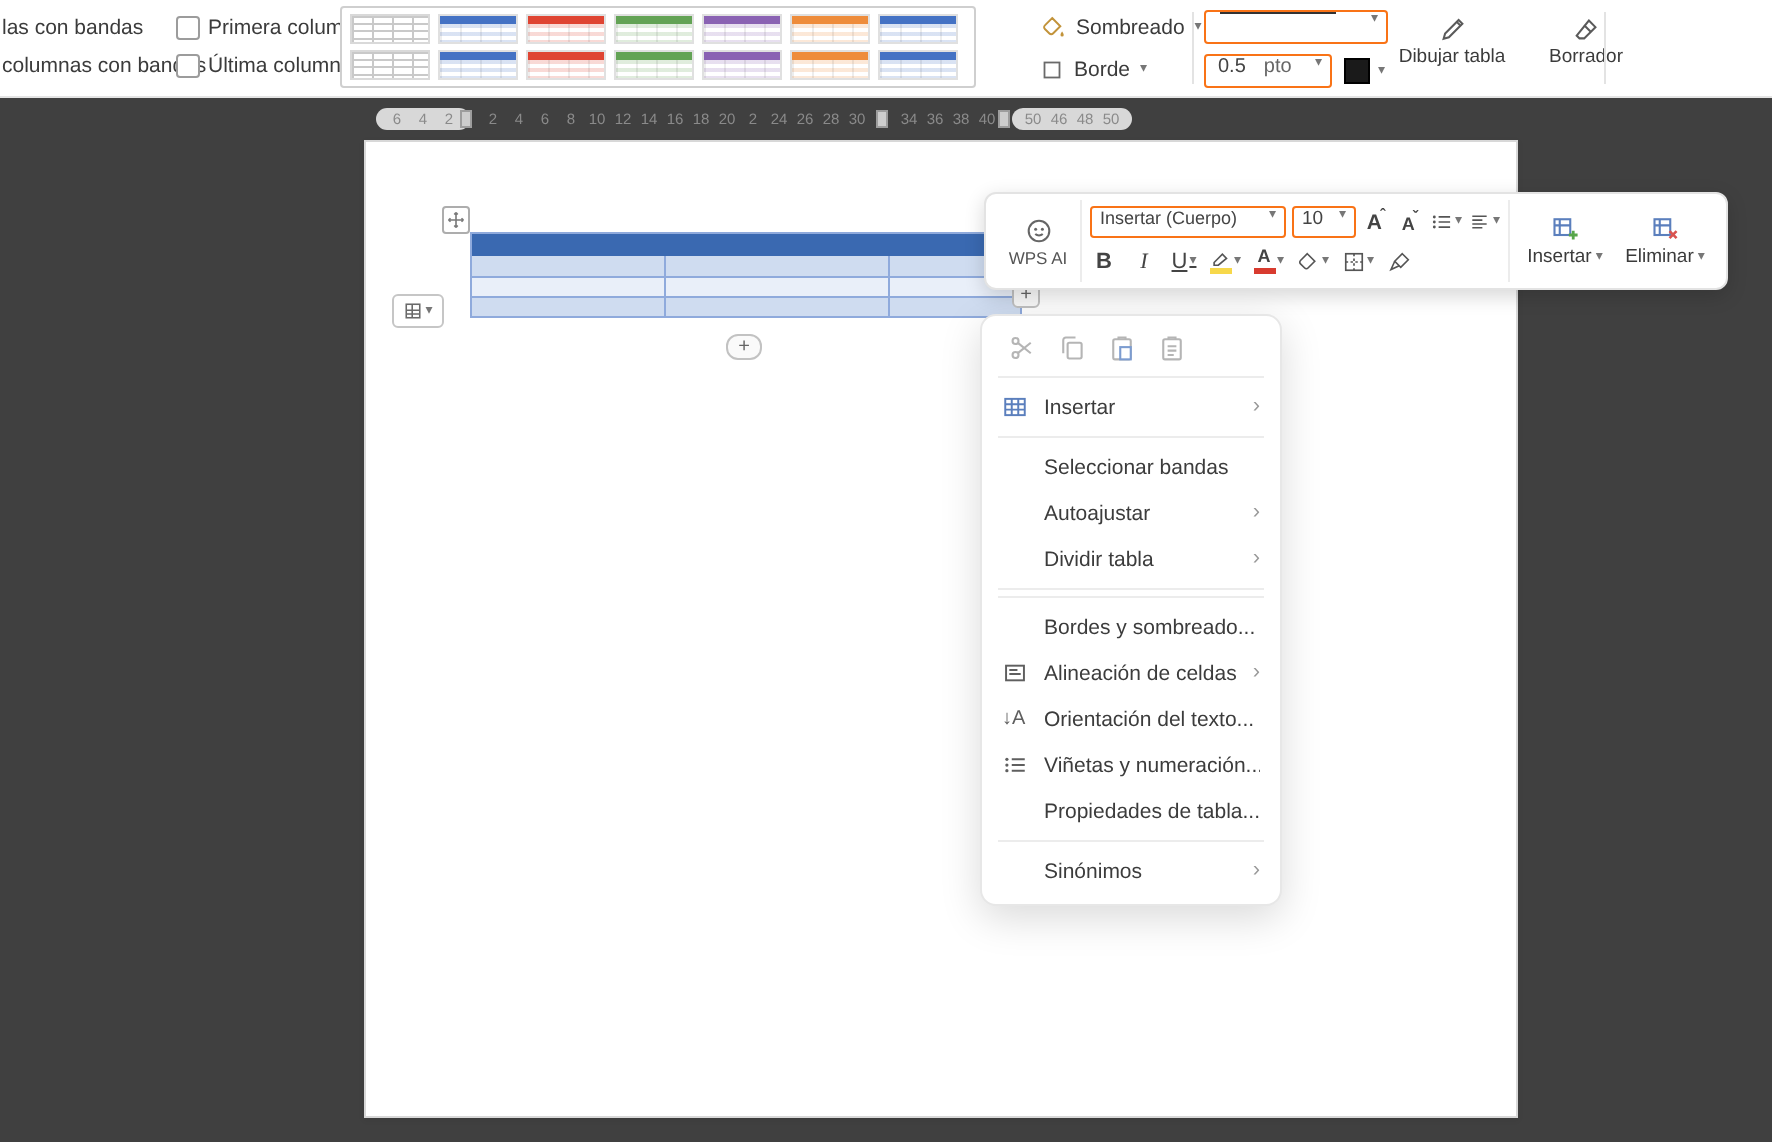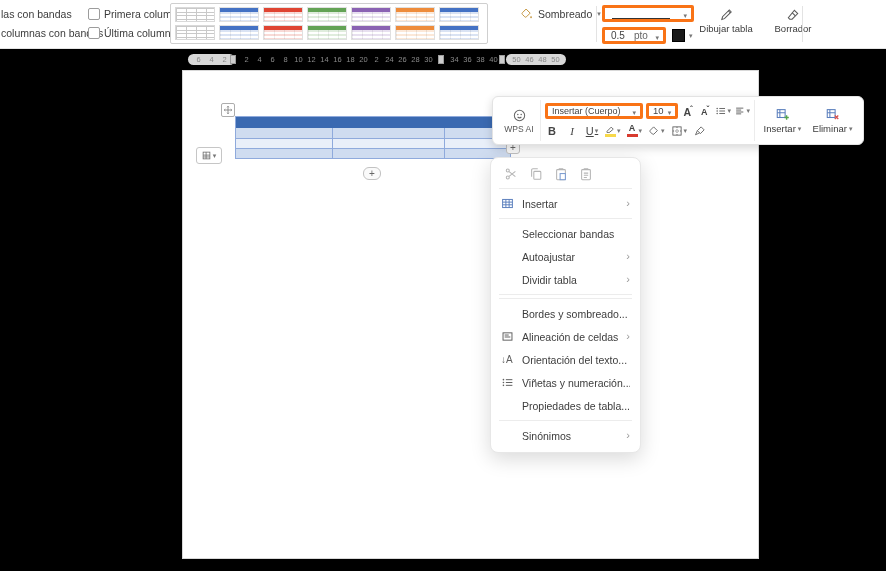--- a/index.html
+++ b/index.html
@@ -1,38 +1,38 @@
 <!DOCTYPE html>
 <html><head>
 <meta charset="utf-8">
 <style>
   html,body{margin:0;padding:0}
-  .app{position:relative;width:886px;height:571px;background:#000000;overflow:hidden;
+  .app{position:relative;width:886px;height:571px;background:#404040;overflow:hidden;
        font-family:"Liberation Sans","DejaVu Sans",sans-serif;color:#3b3b3b;-webkit-font-smoothing:antialiased}
   svg{display:block}
 
   
   .ribbon{position:absolute;left:0;top:0;width:886px;height:48px;background:#fff;border-bottom:1px solid #e4e4e4}
   .chk{position:absolute;display:flex;align-items:center;gap:4px;font-size:10.5px;color:#3b3b3b;white-space:nowrap}
   .box{width:10px;height:10px;border:1px solid #9c9c9c;border-radius:2px;background:#fff;flex:0 0 auto}
   .gallery{position:absolute;left:170px;top:3px;width:318px;height:41px;border:1px solid #cfcfcf;border-radius:2px;
            background:#fff;box-sizing:border-box;padding:3px 4px;display:flex;flex-direction:column;justify-content:space-between}
   .g-row{display:flex;gap:4px}
   .thumb{width:40px;height:15px;border:1px solid #e0e0e0;box-sizing:border-box;background:#fff;overflow:hidden}
   .thumb .hd{height:4px;background:var(--c)}
   .thumb .bd{height:9px;background:
       repeating-linear-gradient(90deg, rgba(0,0,0,.07) 0 1px, transparent 1px 10px),
       repeating-linear-gradient(180deg, var(--cl) 0 2px, #fff 2px 4px)}
   .thumb.plain{border-color:#d9d9d9;background:
       repeating-linear-gradient(180deg,#c9c9c9 0 1px,transparent 1px 3.6px),
       repeating-linear-gradient(90deg,#c9c9c9 0 1px,transparent 1px 10px)}
-  .sh-group{position:absolute;left:520px;top:5px;display:flex;flex-direction:row;gap:4px}
+  .sh-group{position:absolute;left:520px;top:5px;display:flex;flex-direction:column;gap:4px}
   .sh-row{display:flex;align-items:center;gap:5px;height:17px;font-size:10.5px}
   .chv{font-size:7px;color:#777;line-height:1}
-  .combo{border:3px solid #f97316;border-radius:2px;background:#fff;display:flex;align-items:flex-end;
+  .combo{border:1px solid #f97316;border-radius:2px;background:#fff;display:flex;align-items:flex-start;
          box-sizing:border-box;font-size:10px;color:#444}
   .combo .chv{margin-left:auto;padding:0 4px}
   .line-combo{position:absolute;left:602px;top:5px;width:92px;height:17px}
   .line-combo .ln{width:58px;height:1px;background:#333;margin-left:7px}
   .wt-combo{position:absolute;left:602px;top:27px;width:64px;height:17px}
   .wt-combo .v{padding-left:6px}
   .wt-combo .u{margin-left:9px;color:#666}
   .pen-btn{position:absolute;left:672px;top:27px;height:17px;display:flex;align-items:center;gap:4px}
   .pen-sq{width:11px;height:11px;background:#1a1a1a;border:1px solid #000}
   .vsep{position:absolute;top:6px;width:1px;height:36px;background:#e3e3e3}

